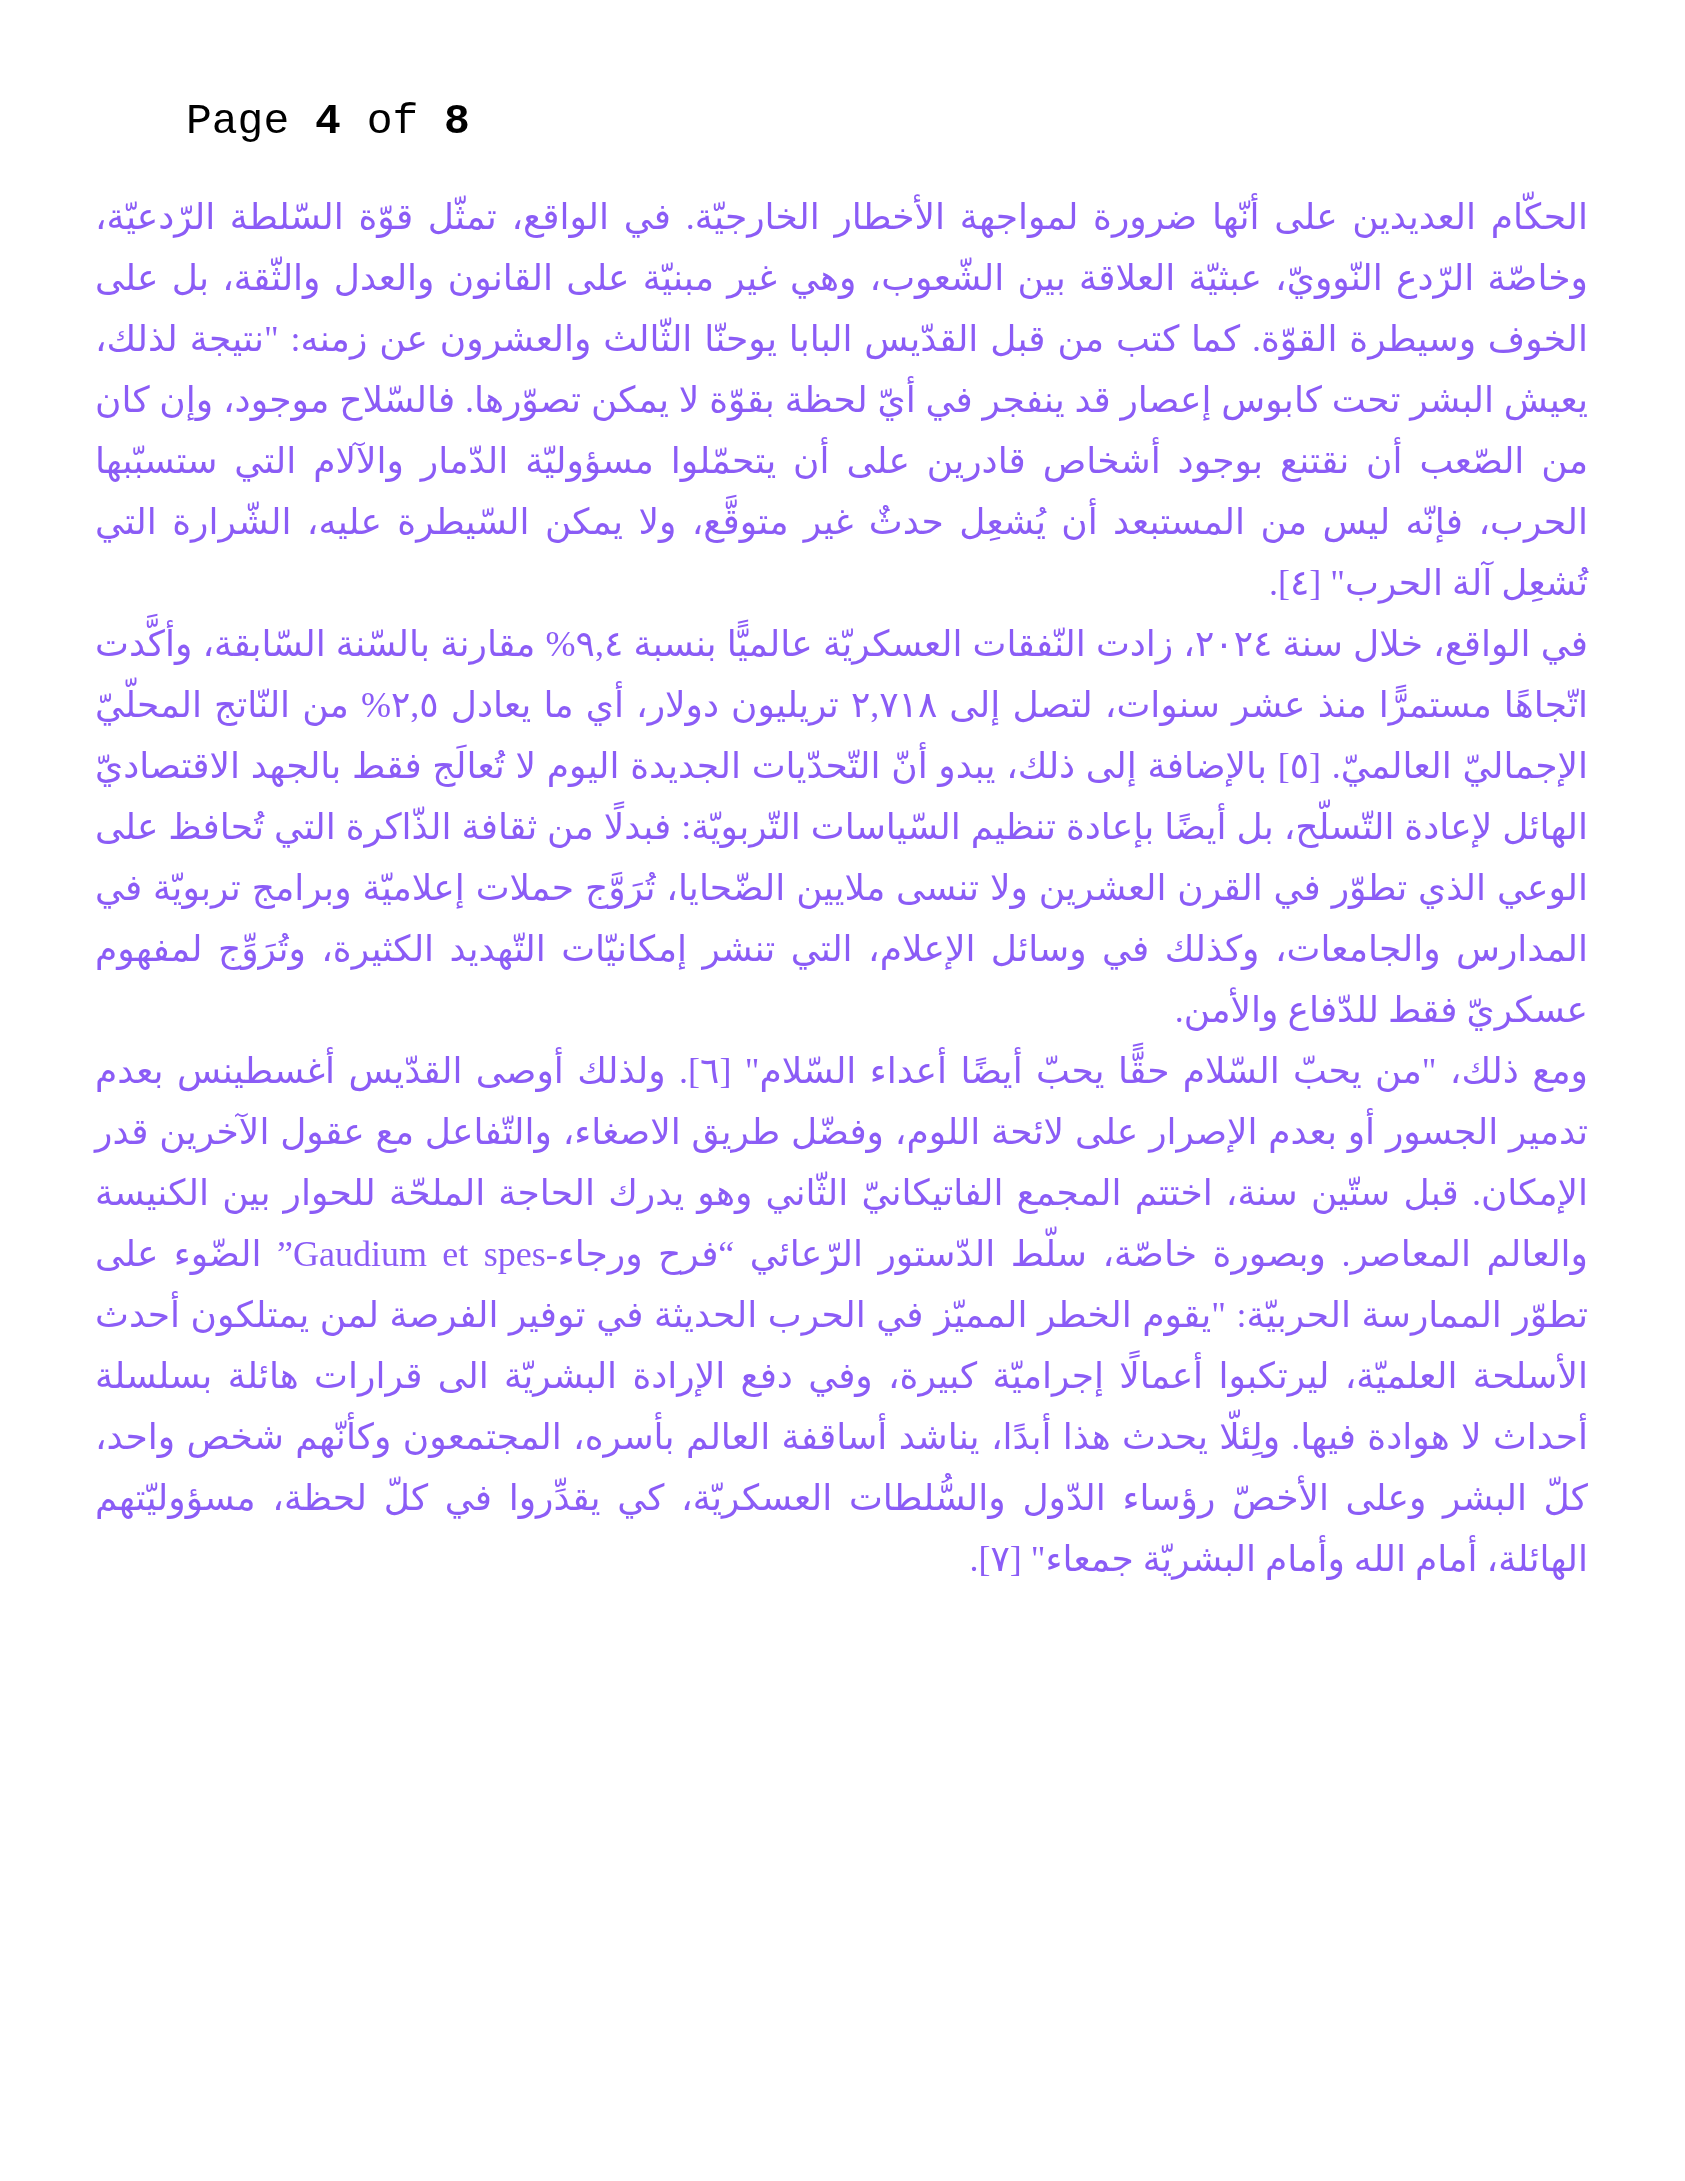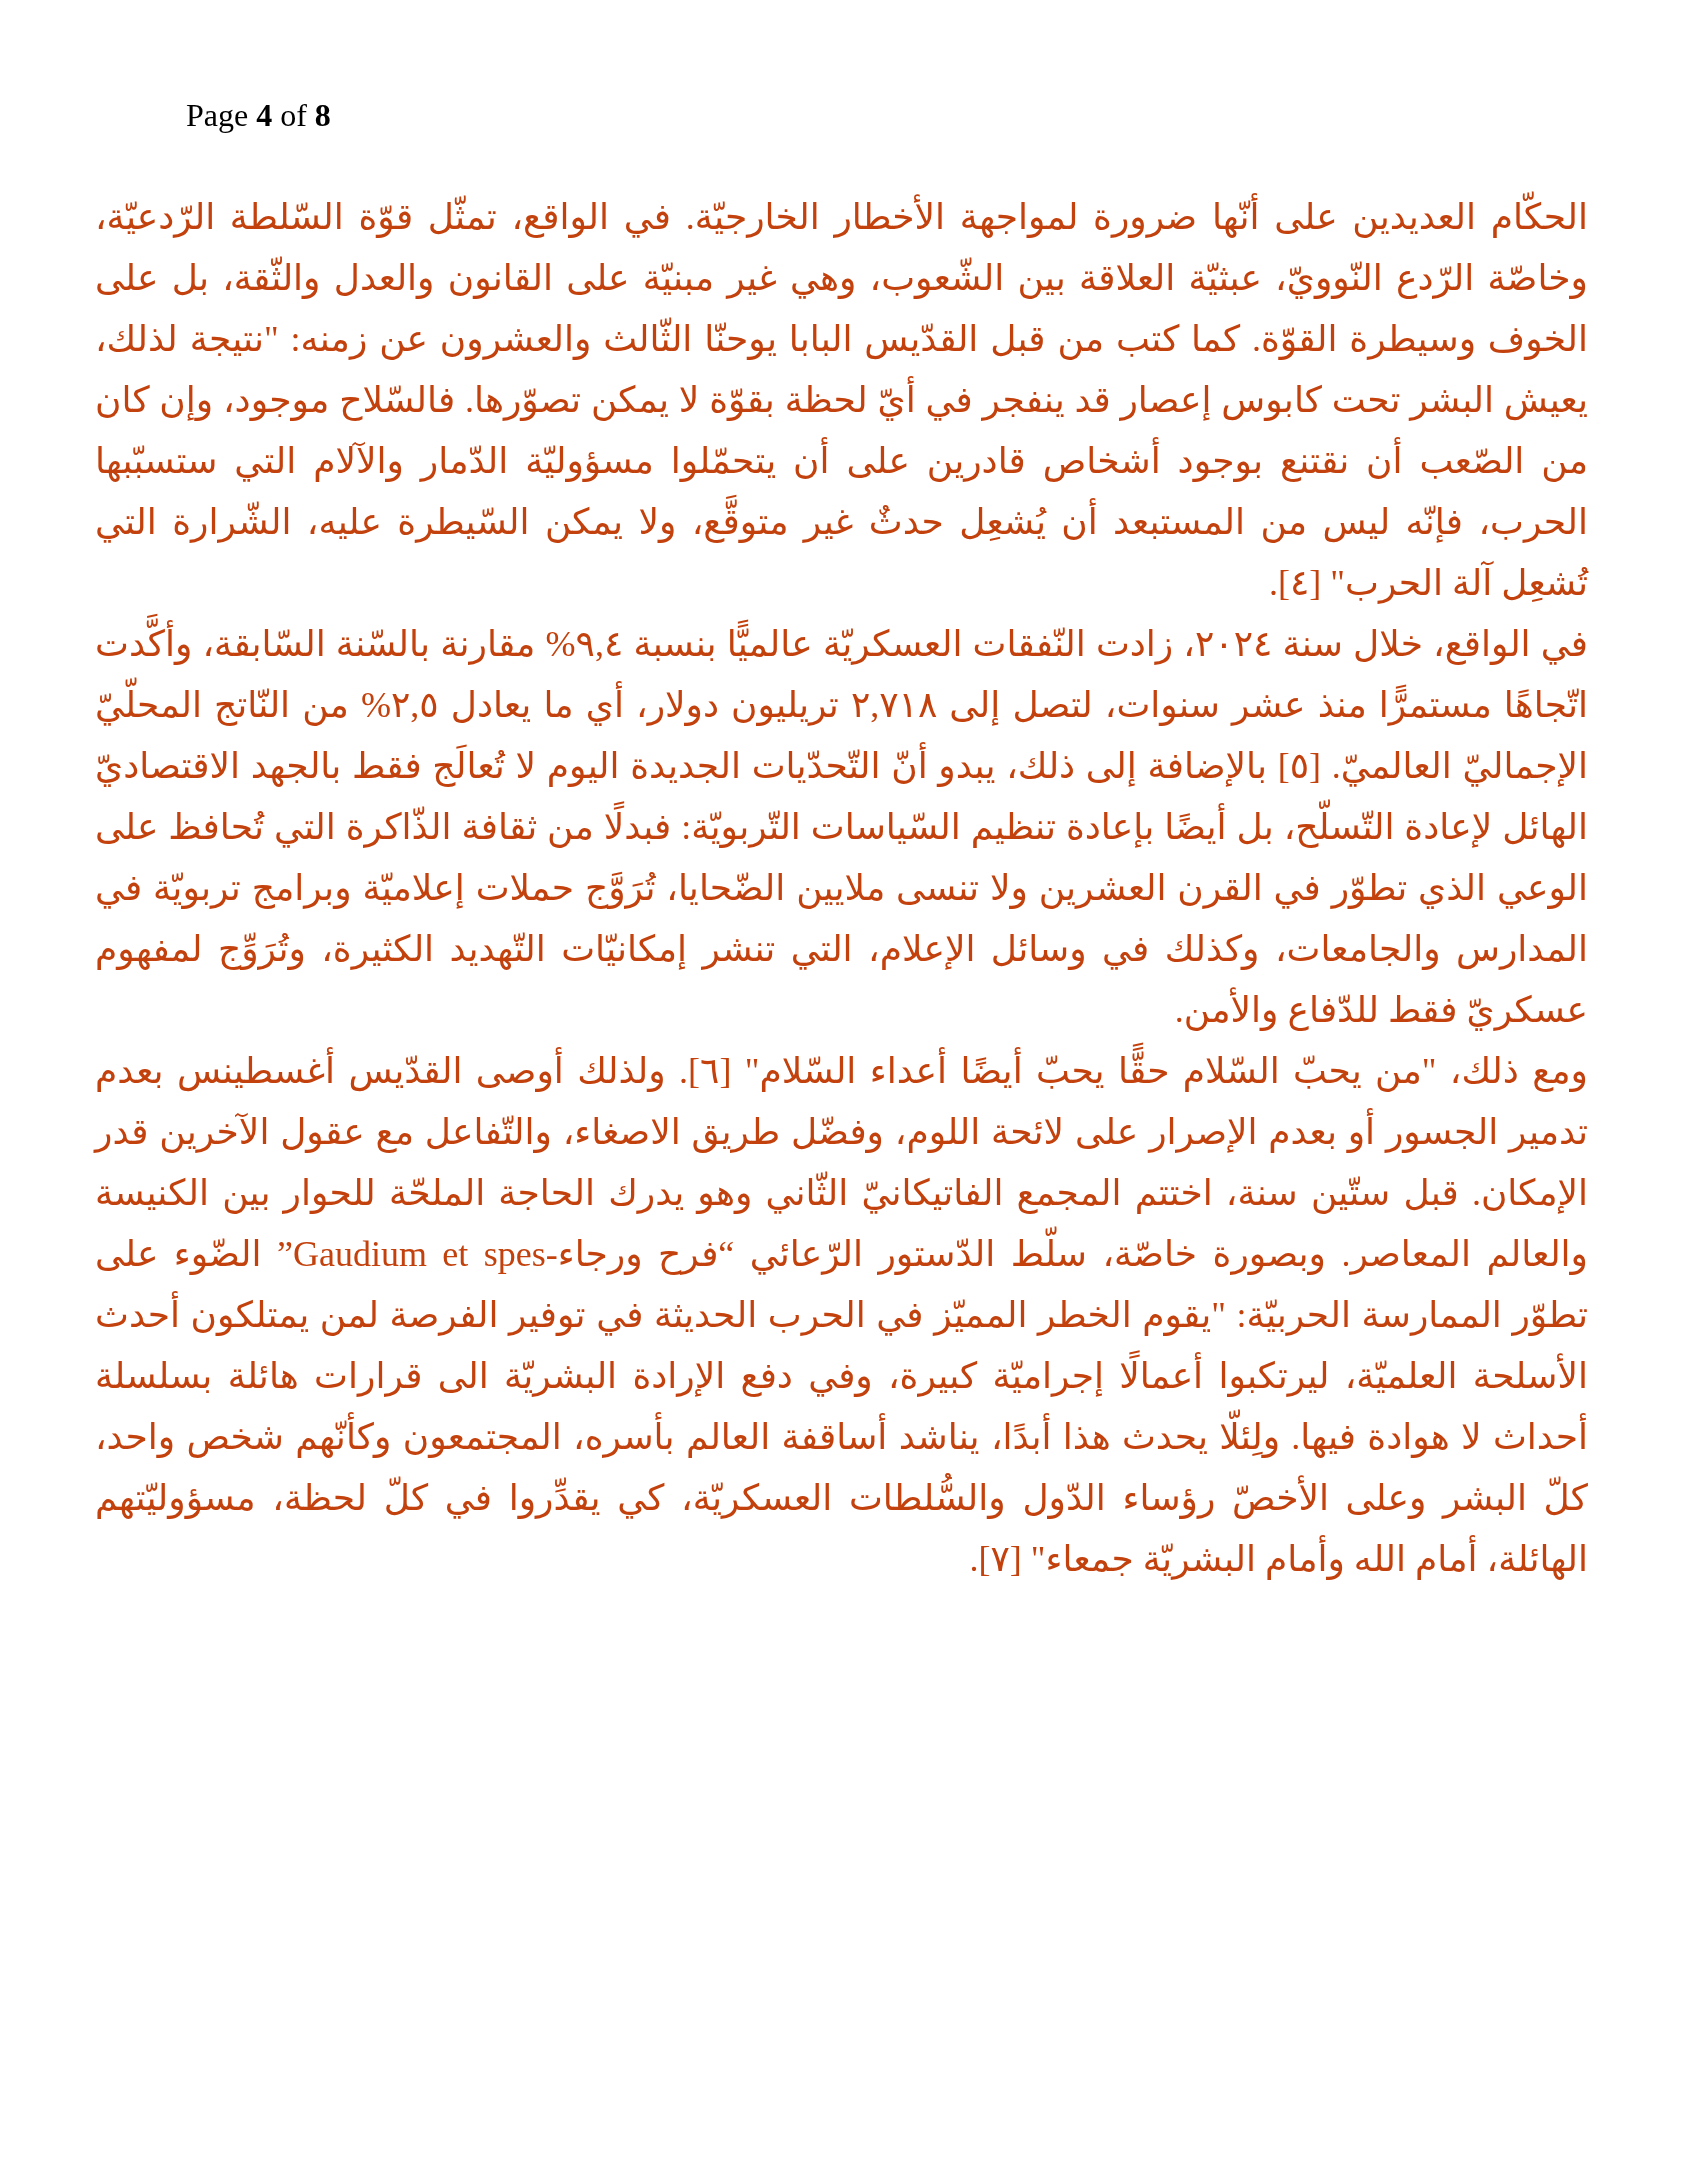--- a/index.html
+++ b/index.html
@@ -10,22 +10,22 @@
     width: 1685px;
     height: 2181px;
     background: #ffffff;
     position: relative;
     overflow: hidden;
   }
   .page-header {
     position: absolute;
     left: 186px;
     top: 97px;
-    font-family: Liberation Serif, serif;
-    font-size: 32px;
+    font-family: Liberation Mono, monospace;
+    font-size: 43px;
     color: #000000;
     white-space: nowrap;
   }
   .page-header .num {
     font-weight: 700;
   }
   .doc-body {
     position: absolute;
     left: 95px;
     right: 97px;
@@ -34,21 +34,21 @@
   .doc-body p {
     margin: 0;
     padding: 0;
     direction: rtl;
     unicode-bidi: embed;
     text-align: justify;
     text-justify: inter-word;
     font-family: "Liberation Serif", "DejaVu Serif", "DejaVu Sans", serif;
     font-size: 36px;
     line-height: 61px;
-    color: #c2410c;
+    color: #8b5cf6;
   }
 </style>
 </head>
 <body>
 
 <header class="page-header">
   <span>Page</span>
   <span> </span>
   <span class="num">4</span>
   <span> </span>

